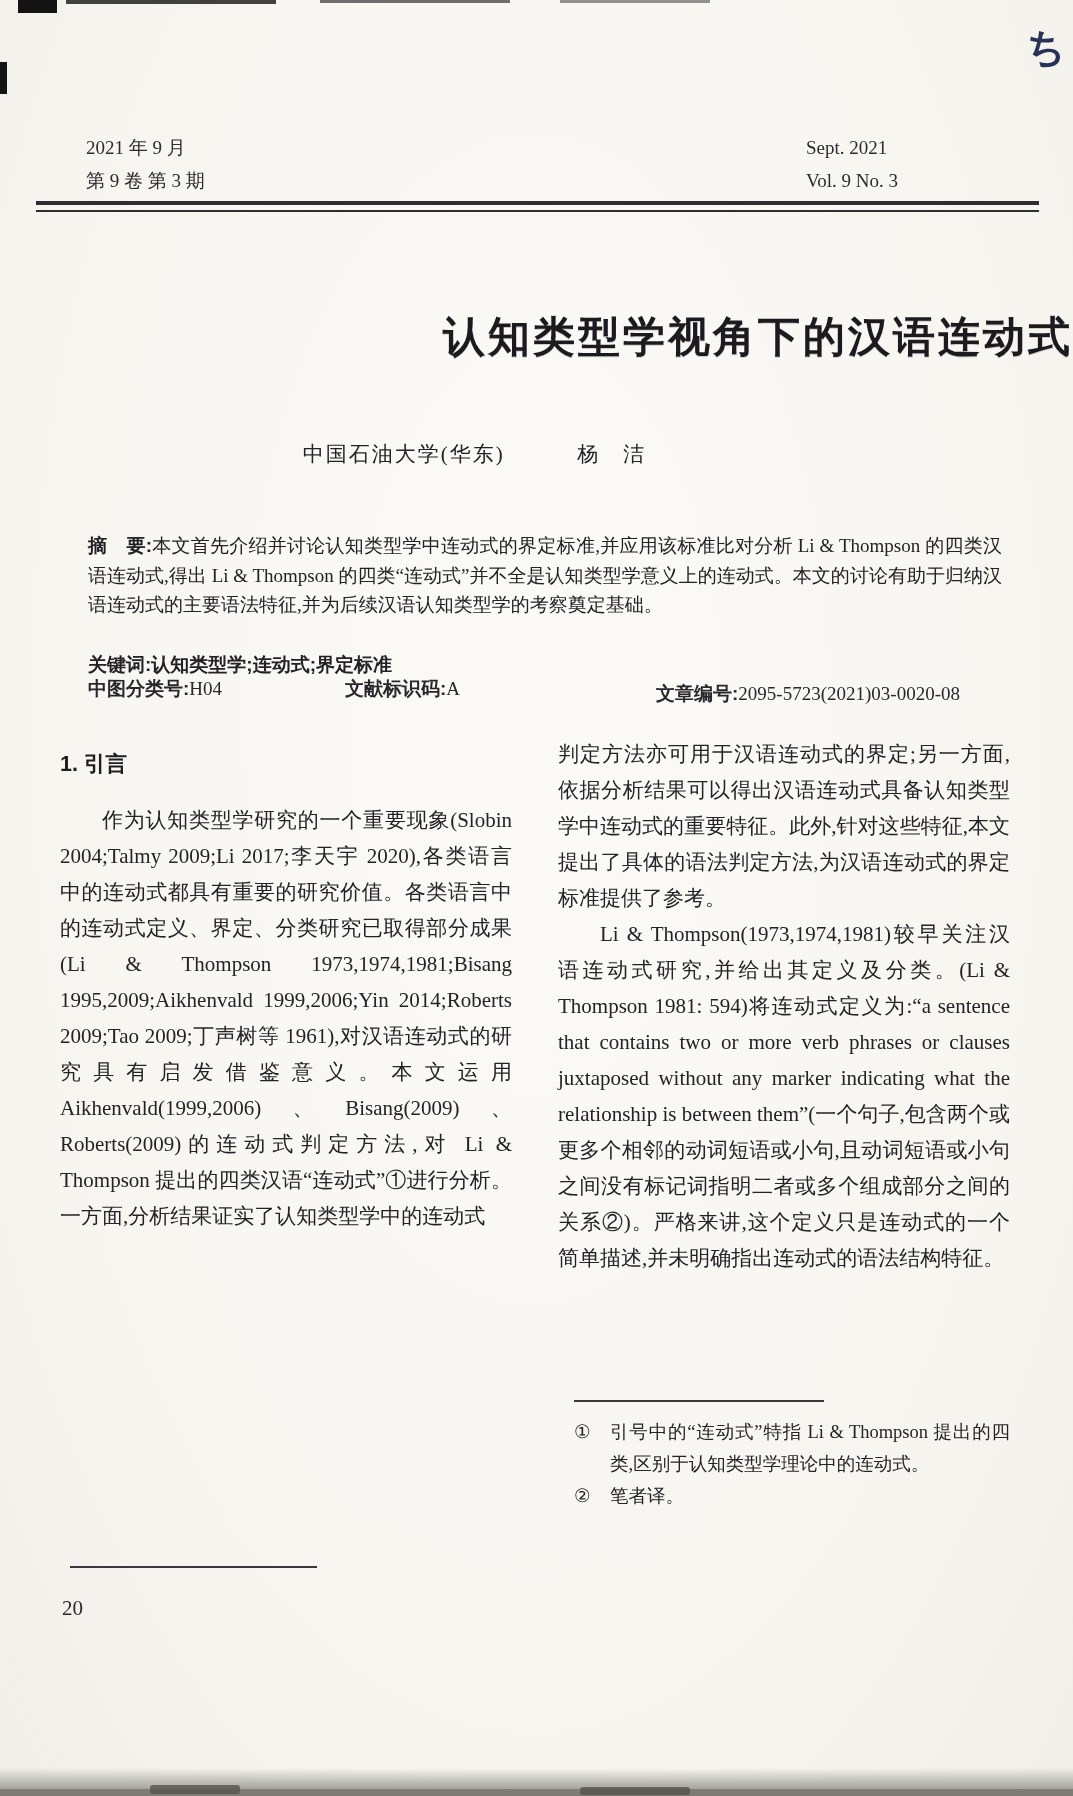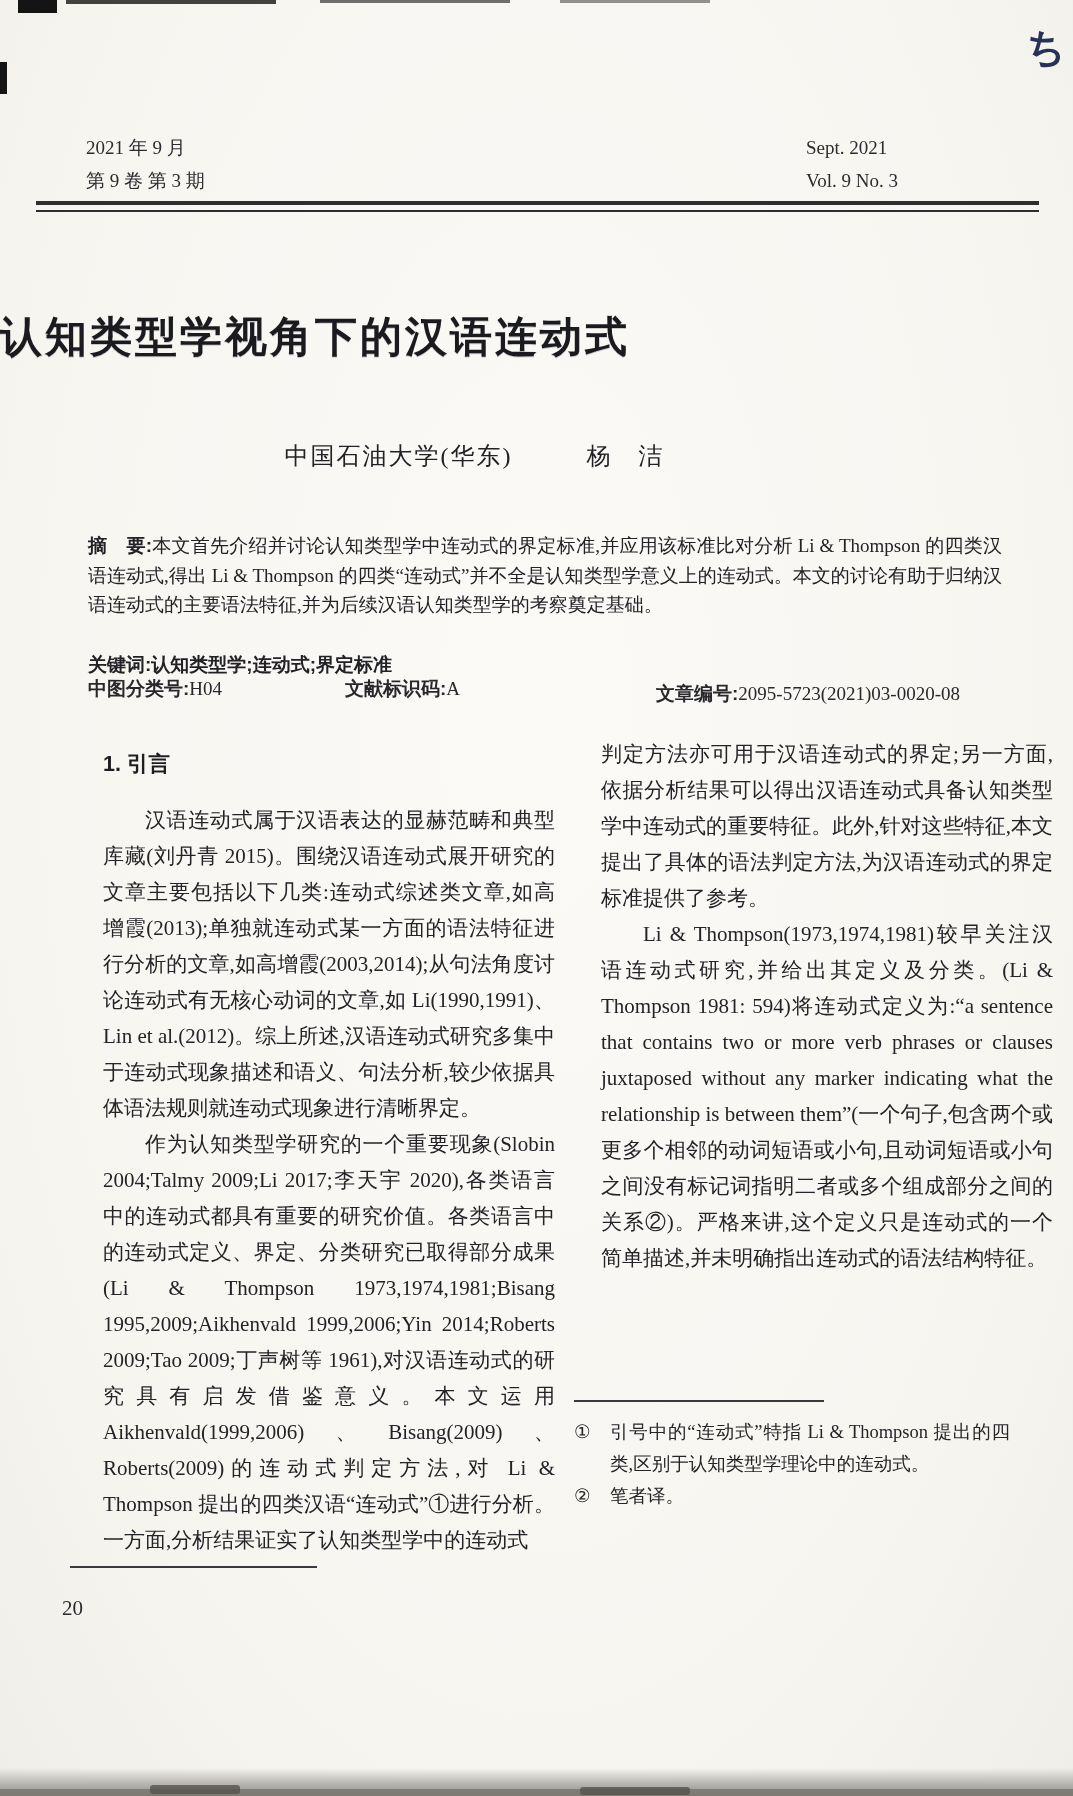--- a/index.html
+++ b/index.html
@@ -32,46 +32,46 @@
   .hdr-left{left:86px;}
   .hdr-center{left:0;width:1073px;text-align:center;}
   .hdr-center .cn{letter-spacing:12px;font-size:21px;}
   .hdr-right{left:806px;}
   .double-rule{
     position:absolute;left:36px;top:201px;width:1003px;height:5px;
     border-top:4px solid #2e2e32;border-bottom:2px solid #2e2e32;
   }
   
   .title{
-    position:absolute;left:0;top:281px;width:1073px;text-align:left;
+    position:absolute;left:0;top:281px;width:1073px;text-align:right;
     font-family:"Liberation Sans","DejaVu Sans",sans-serif;
     font-weight:700;font-size:42px;letter-spacing:3px;color:#1a1a1f;
     text-shadow:0 1px 0 rgba(120,120,130,.35);
   }
   .author{
     position:absolute;left:0;top:440px;width:949px;text-align:center;
-    font-size:24px;letter-spacing:2px;color:#222226;
+    font-size:21px;letter-spacing:2px;color:#222226;
   }
   
   .abstract{
     position:absolute;left:88px;top:512px;width:914px;
     font-size:19px;line-height:29.5px;text-align:justify;color:#222226;
   }
   .lbl{font-family:"Liberation Sans","DejaVu Sans",sans-serif;font-weight:700;}
   .keywords{
     position:absolute;left:88px;top:633px;width:914px;
     font-size:19px;
     font-family:"Liberation Sans","DejaVu Sans",sans-serif;font-weight:700;color:#222226;
   }
   .meta{position:absolute;left:88px;top:676px;width:914px;height:30px;font-size:19px;}
   .meta .m1{position:absolute;left:0;}
   .meta .m2{position:absolute;left:257px;}
   .meta .m3{position:absolute;left:568px;top:5px;}
   
-  .columns{position:absolute;left:60px;top:736px;width:950px;display:flex;gap:46px;margin-left:43px;}
+  .columns{position:absolute;left:60px;top:736px;width:950px;display:flex;gap:46px;}
   .col{flex:1;font-size:21px;line-height:36px;text-align:justify;color:#232327;}
   .col p{margin:0;text-indent:2em;}
   .col p.cont{text-indent:0;}
   .col h3{
     font-family:"Liberation Sans","DejaVu Sans",sans-serif;
     font-size:21.5px;font-weight:700;color:#1d1d22;
     margin:10px 0 20px 0;text-indent:0;
   }
   .col h3.h2nd{margin:20px 0 18px 0;}
   
@@ -127,21 +127,20 @@
 
   <div class="meta">
     <span class="m1"><span class="lbl">中图分类号:</span><span>H04</span></span>
     <span class="m2"><span class="lbl">文献标识码:</span><span>A</span></span>
     <span class="m3"><span class="lbl">文章编号:</span><span>2095-5723(2021)03-0020-08</span></span>
   </div>
 
   <div class="columns">
     <div class="col">
       <h3>1. 引言</h3>
-      <p>汉语连动式属于汉语表达的显赫范畴和典型库藏(刘丹青 2015)。围绕汉语连动式展开研究的文章主要包括以下几类:连动式综述类文章,如高增霞(2013);单独就连动式某一方面的语法特征进行分析的文章,如高增霞(2003,2014);从句法角度讨论连动式有无核心动词的文章,如 Li(1990,1991)、Lin et al.(2012)。综上所述,汉语连动式研究多集中于连动式现象描述和语义、句法分析,较少依据具体语法规则就连动式现象进行清晰界定。</p>
       <p>作为认知类型学研究的一个重要现象(Slobin 2004;Talmy 2009;Li 2017;李天宇 2020),各类语言中的连动式都具有重要的研究价值。各类语言中的连动式定义、界定、分类研究已取得部分成果(Li &amp; Thompson 1973,1974,1981;Bisang 1995,2009;Aikhenvald 1999,2006;Yin 2014;Roberts 2009;Tao 2009;丁声树等 1961),对汉语连动式的研究具有启发借鉴意义。本文运用 Aikhenvald(1999,2006)、Bisang(2009)、Roberts(2009)的连动式判定方法,对 Li &amp; Thompson 提出的四类汉语“连动式”①进行分析。一方面,分析结果证实了认知类型学中的连动式</p>
     </div>
     <div class="col">
       <p class="cont">判定方法亦可用于汉语连动式的界定;另一方面,依据分析结果可以得出汉语连动式具备认知类型学中连动式的重要特征。此外,针对这些特征,本文提出了具体的语法判定方法,为汉语连动式的界定标准提供了参考。</p>
       <p>Li &amp; Thompson(1973,1974,1981)较早关注汉语连动式研究,并给出其定义及分类。(Li &amp; Thompson 1981: 594)将连动式定义为:“a sentence that contains two or more verb phrases or clauses juxtaposed without any marker indicating what the relationship is between them”(一个句子,包含两个或更多个相邻的动词短语或小句,且动词短语或小句之间没有标记词指明二者或多个组成部分之间的关系②)。严格来讲,这个定义只是连动式的一个简单描述,并未明确指出连动式的语法结构特征。</p>
     </div>
   </div>
 
   <div class="footnotes">
     <div class="fn-rule"></div>

